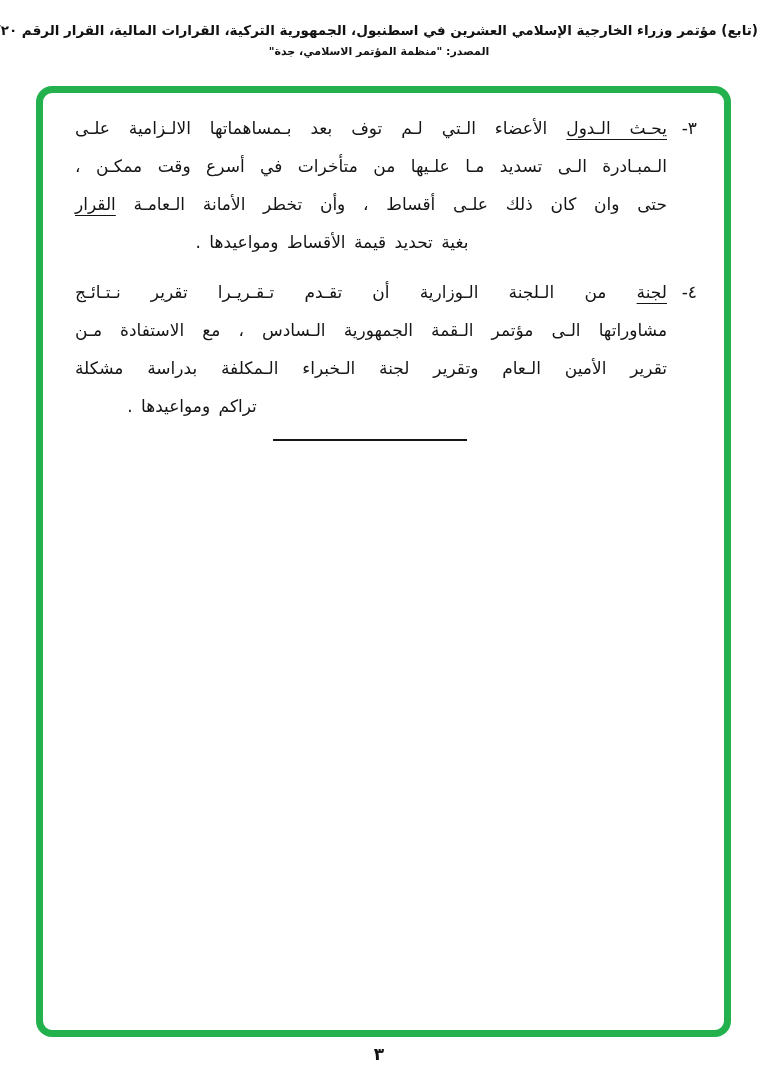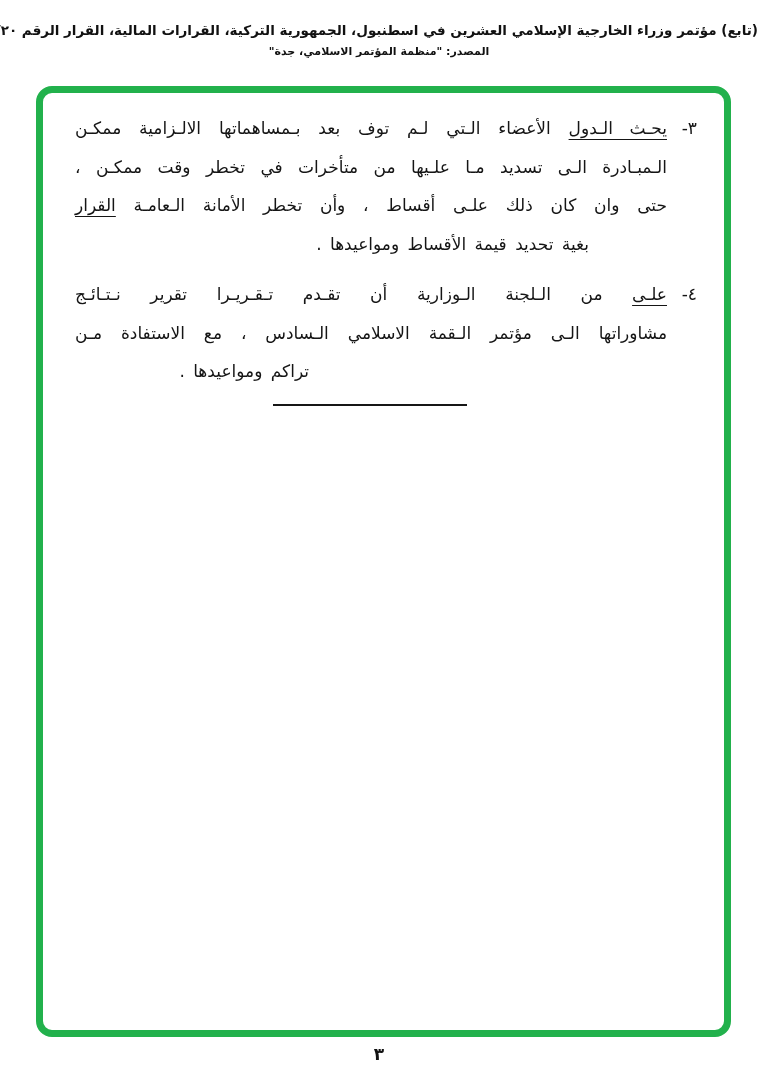--- a/index.html
+++ b/index.html
@@ -34,24 +34,24 @@
   .para-row + .para-row { margin-top:12px; }
   .para-num {
     flex:0 0 30px; font-size:17px; line-height:38px; color:#151515;
   }
   .para-lines { width:592px; direction:rtl; }
   .line {
     font-size:17px; line-height:38px; color:#151515;
     word-spacing:3px; white-space:nowrap;
   }
   .line.full { text-align:justify; text-align-last:justify; white-space:normal; }
-  .line.last { text-align:right; }
+  .line.last { text-align:center; }
   .para-row:nth-child(1) .line.last { padding-right:78px; }
   .para-row:nth-child(2) .line.last { padding-right:358px; }
-  .u { text-decoration:underline; text-underline-offset:5px; text-decoration-thickness:1.2px;font-family:Liberation Serif, serif; }
+  .u { text-decoration:underline; text-underline-offset:5px; text-decoration-thickness:1.2px; }
   
   .divider {
     height:2px; background:#161616; width:194px;
     margin:14px 230px 0 0;
   }
   
   .page-number {
     position:absolute; top:1044px; left:0; width:758px;
     text-align:center; font-size:17px; font-weight:bold; color:#111;
   }
@@ -62,31 +62,32 @@
 <div class="doc-header">
   <div class="line1">(تابع) مؤتمر وزراء الخارجية الإسلامي العشرين في اسطنبول، الجمهورية التركية، القرارات المالية، القرار الرقم ٤/٢٠-أم</div>
   <div class="line2">المصدر: "منظمة المؤتمر الاسلامي، جدة"</div>
 </div>
 
 <div class="green-frame">
   <div id="paragraphs">
       <div class="para-row">
         <div class="para-num">٣-</div>
         <div class="para-lines">
-          <div class="line full"><span class="u">يحـث الـدول</span><span> الأعضاء الـتي لـم توف بعد بـمساهماتها الالـزامية ممكـن</span></div>
-          <div class="line full"><span>الـمبـادرة الـى تسديد مـا علـيها من متأخرات في تخطر وقت ممكـن ،</span></div>
+          <div class="line full"><span class="u">يحـث الـدول</span><span> الأعضاء الـتي لـم توف بعد بـمساهماتها الالـزامية علـى</span></div>
+          <div class="line full"><span>الـمبـادرة الـى تسديد مـا علـيها من متأخرات في أسرع وقت ممكـن ،</span></div>
           <div class="line full"><span>حتى وان كان ذلك علـى أقساط ، وأن تخطر الأمانة الـعامـة </span><span class="u">القرار</span></div>
           <div class="line last"><span>بغية تحديد قيمة الأقساط ومواعيدها .</span></div>
         </div>
       </div>
       <div class="para-row">
         <div class="para-num">٤-</div>
         <div class="para-lines">
-          <div class="line full"><span class="u">علـى</span><span> من الـلجنة الـوزارية أن تقـدم تـقـريـرا تقرير نـتـائـج</span></div>
-          <div class="line full"><span>مشاوراتها الـى مؤتمر الـقمة الاسلامي الـسادس ، مع الاستفادة مـن</span></div>
+          <div class="line full"><span class="u">لجنة</span><span> من الـلجنة الـوزارية أن تقـدم تـقـريـرا تقرير نـتـائـج</span></div>
+          <div class="line full"><span>مشاوراتها الـى مؤتمر الـقمة الجمهورية الـسادس ، مع الاستفادة مـن</span></div>
+          <div class="line full"><span>تقرير الأمين الـعام وتقرير لجنة الـخبراء الـمكلفة بدراسة مشكلة</span></div>
           <div class="line last"><span>تراكم ومواعيدها .</span></div>
         </div>
       </div>
     </div>
   <div class="divider"></div>
 </div>
 
 <div class="page-number">٣</div>
 
 </body></html>

